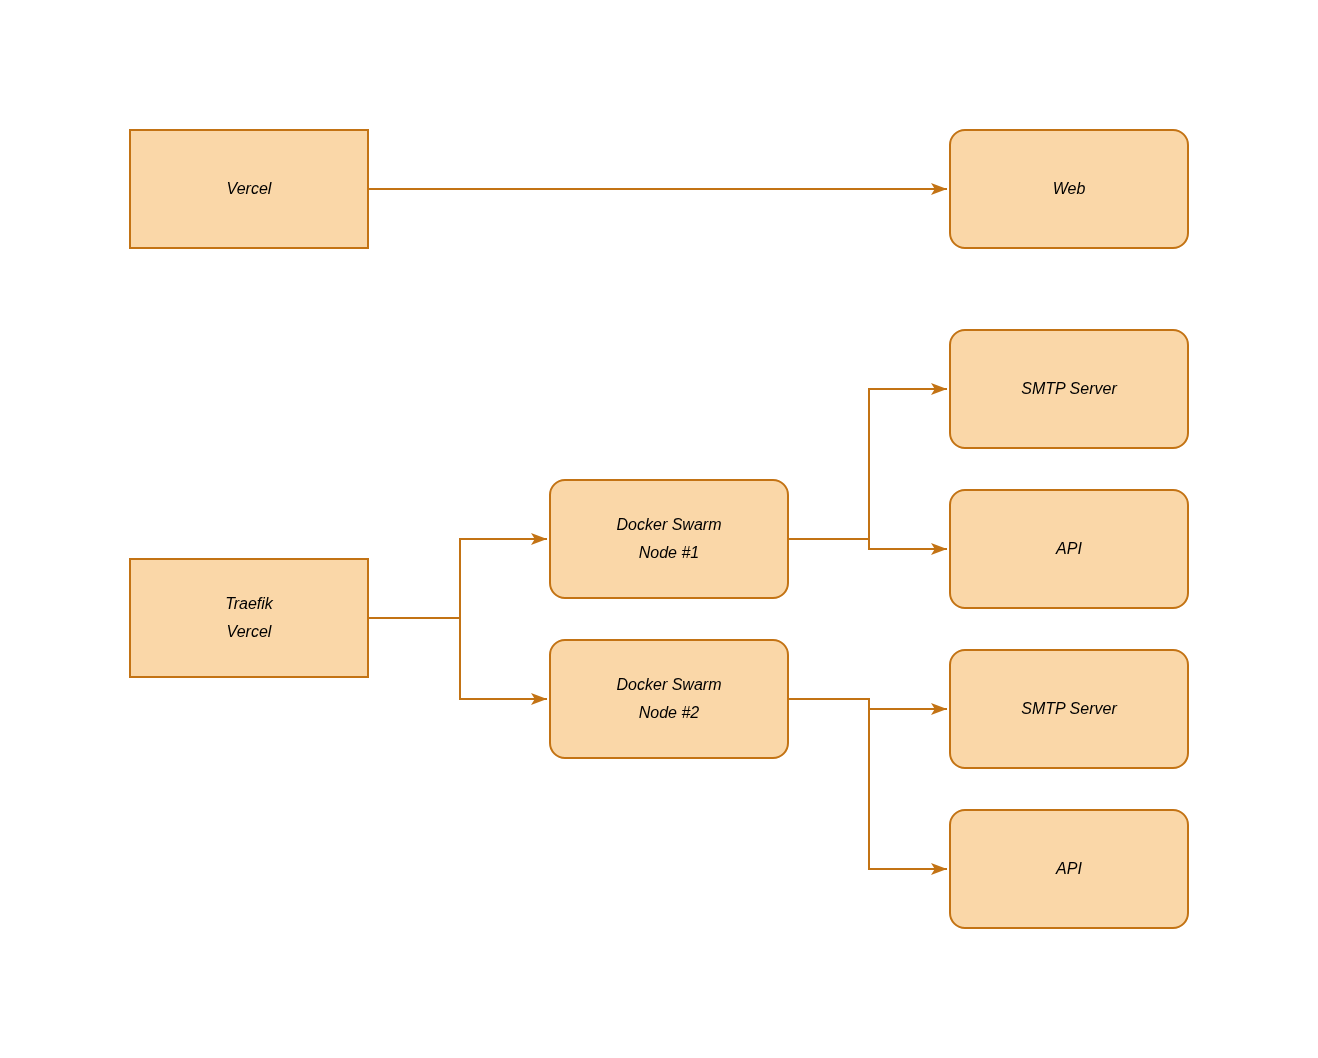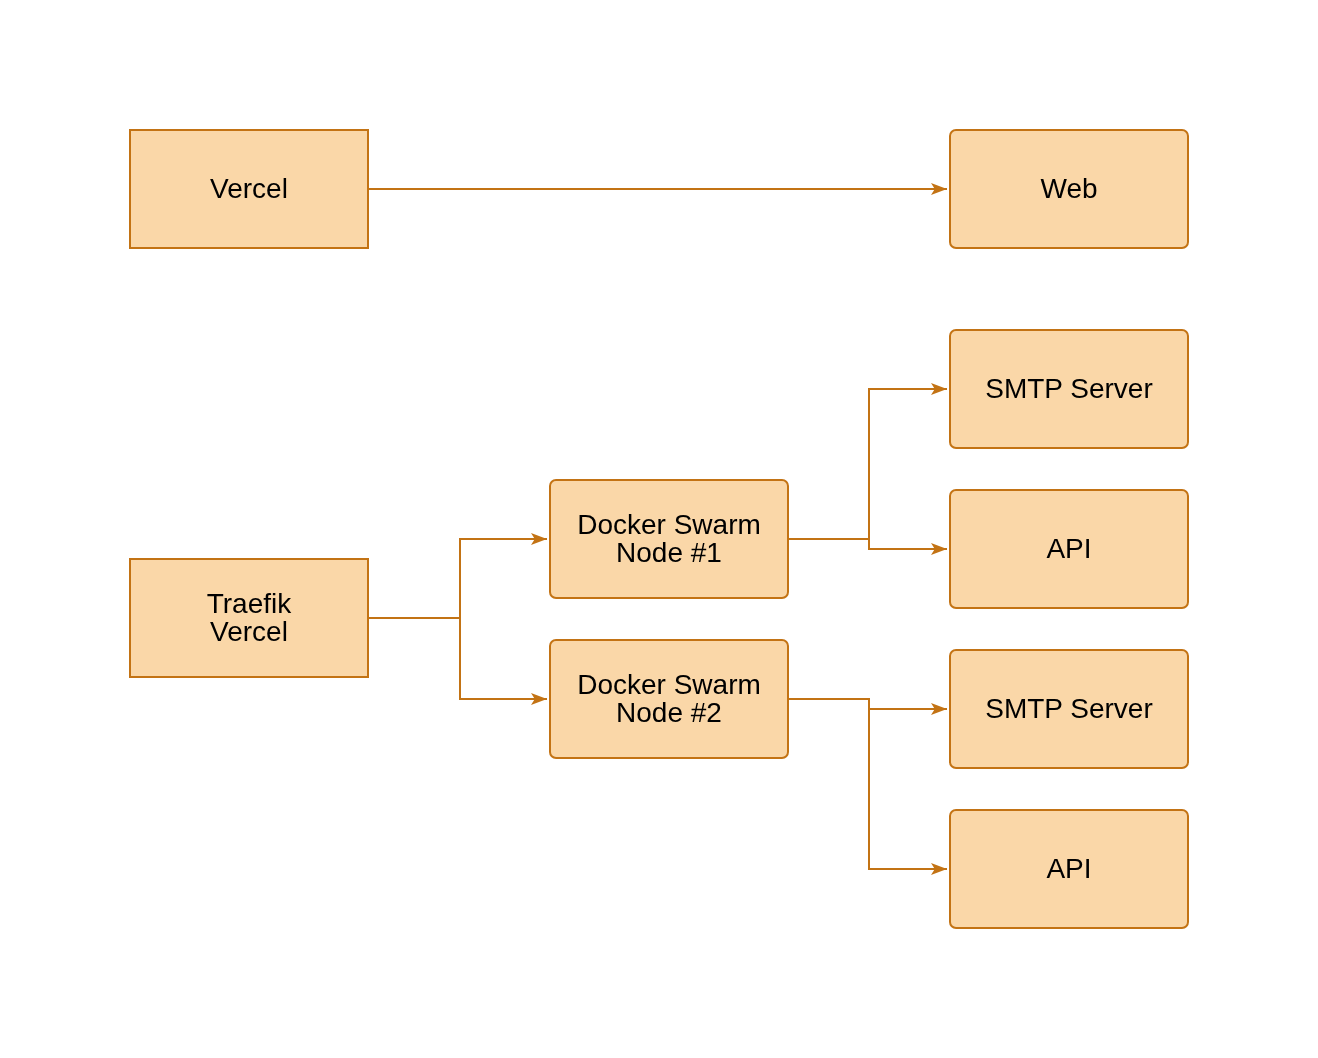--- a/index.html
+++ b/index.html
@@ -43,27 +43,28 @@
     position: absolute;
     width: 240px;
     height: 120px;
     background: var(--node-fill);
     border: 2px solid var(--node-stroke);
     display: flex;
     align-items: center;
     justify-content: center;
     text-align: center;
   }
-  .node.rounded { border-radius: 7px; }
+  .node.rounded { border-radius: 16px; }
   .node.sharp   { border-radius: 0; }
   .node .lbl {
     color: var(--text);
-    font-size: 28px;
+    font-size: 16px;
     line-height: 28px;
     white-space: pre-line;
+    font-style: italic;
   }
   
   #n-vercel  { left: 129px; top: 129px; }
   #n-web     { left: 949px; top: 129px; }
   #n-traefik { left: 129px; top: 558px; }
   #n-swarm1  { left: 549px; top: 479px; }
   #n-swarm2  { left: 549px; top: 639px; }
   #n-smtp1   { left: 949px; top: 329px; }
   #n-api1    { left: 949px; top: 489px; }
   #n-smtp2   { left: 949px; top: 649px; }

